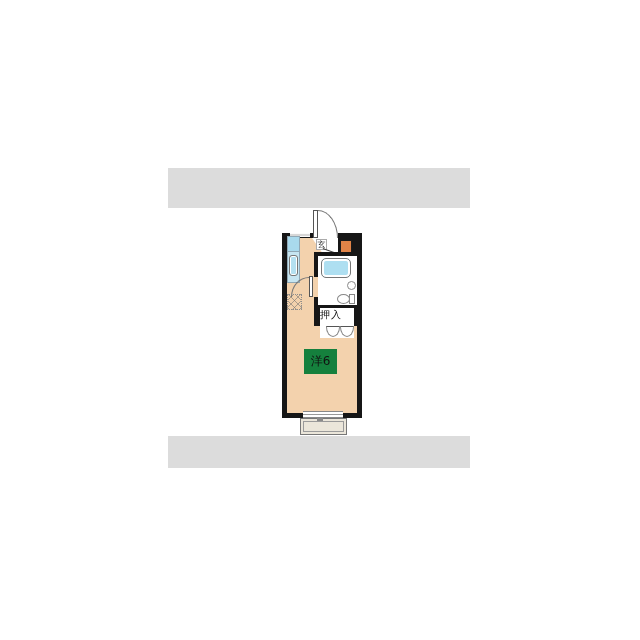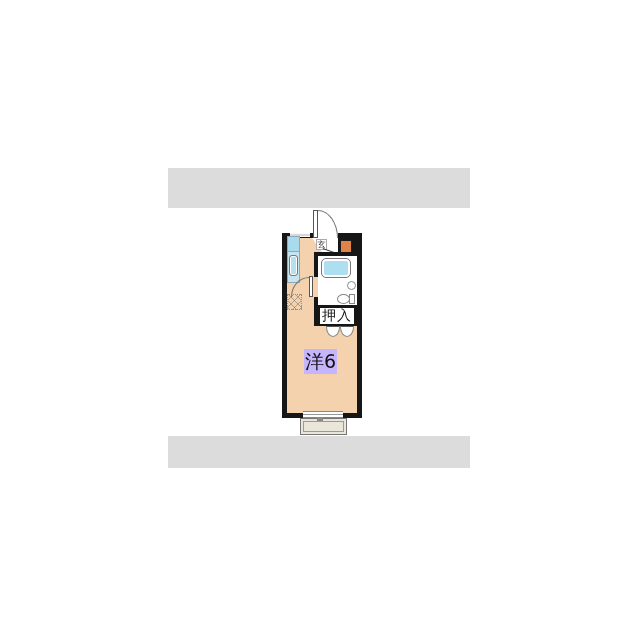--- a/index.html
+++ b/index.html
@@ -63,31 +63,31 @@
         border-top:1.5px solid #777;border-left:1.5px solid #777;border-top-left-radius:100%;}
 
   
   .laundry-area{left:0;top:56px;width:15px;height:16px;border:1px dotted #8d8d8d;
         background-image:
           repeating-linear-gradient(45deg, rgba(110,110,110,.55) 0 1px, transparent 1px 5px),
           repeating-linear-gradient(-45deg, rgba(110,110,110,.55) 0 1px, transparent 1px 5px);}
 
   
   .closet-block{left:27px;top:67px;width:43px;height:21px;background:var(--wall,#161616);}
-  .closet{left:33px;top:70px;width:34px;height:16px;background:#fff;
-        font-size:14px;line-height:14px;text-align:center;color:#111;letter-spacing:1px;}
+  .closet{left:33px;top:70px;width:34px;height:30px;background:#fff;
+        font-size:10px;line-height:14px;text-align:left;color:#111;letter-spacing:1px;}
   .closet-door-arc{top:88px;width:14px;height:11px;background:#fff;border:1px solid #888;
         border-top:1px solid #555;border-radius:0 0 55% 55% / 0 0 100% 100%;}
   .closet-door-arc.left{left:39px;}
   .closet-door-arc.right{left:53px;}
 
   
-  .room-label-box{left:17px;top:111px;width:33px;height:25px;background:#c4b5fd;
+  .room-label-box{left:17px;top:111px;width:33px;height:25px;background:#15803d;
         display:flex;align-items:center;justify-content:center;
-        font-size:19px;color:#111;}
+        font-size:12px;color:#111;}
 
   
   .bottom-window{left:16px;top:173px;width:40px;height:7px;background:#fff;
         box-shadow:inset 0 1px 0 #888, inset 0 -1px 0 #888;
         background-image:linear-gradient(#999,#999);background-size:100% 1px;
         background-position:center;background-repeat:no-repeat;}
   .balcony{left:300px;top:418px;width:47px;height:17px;background:var(--balcony,#ebe6da);
         border:1px solid #777;}
   .balcony-inner{left:2px;top:2px;right:2px;bottom:2px;border:1px solid #9a9a9a;}
   .balcony-tick{left:16px;top:-1px;width:6px;height:3px;background:#8a8a8a;}

